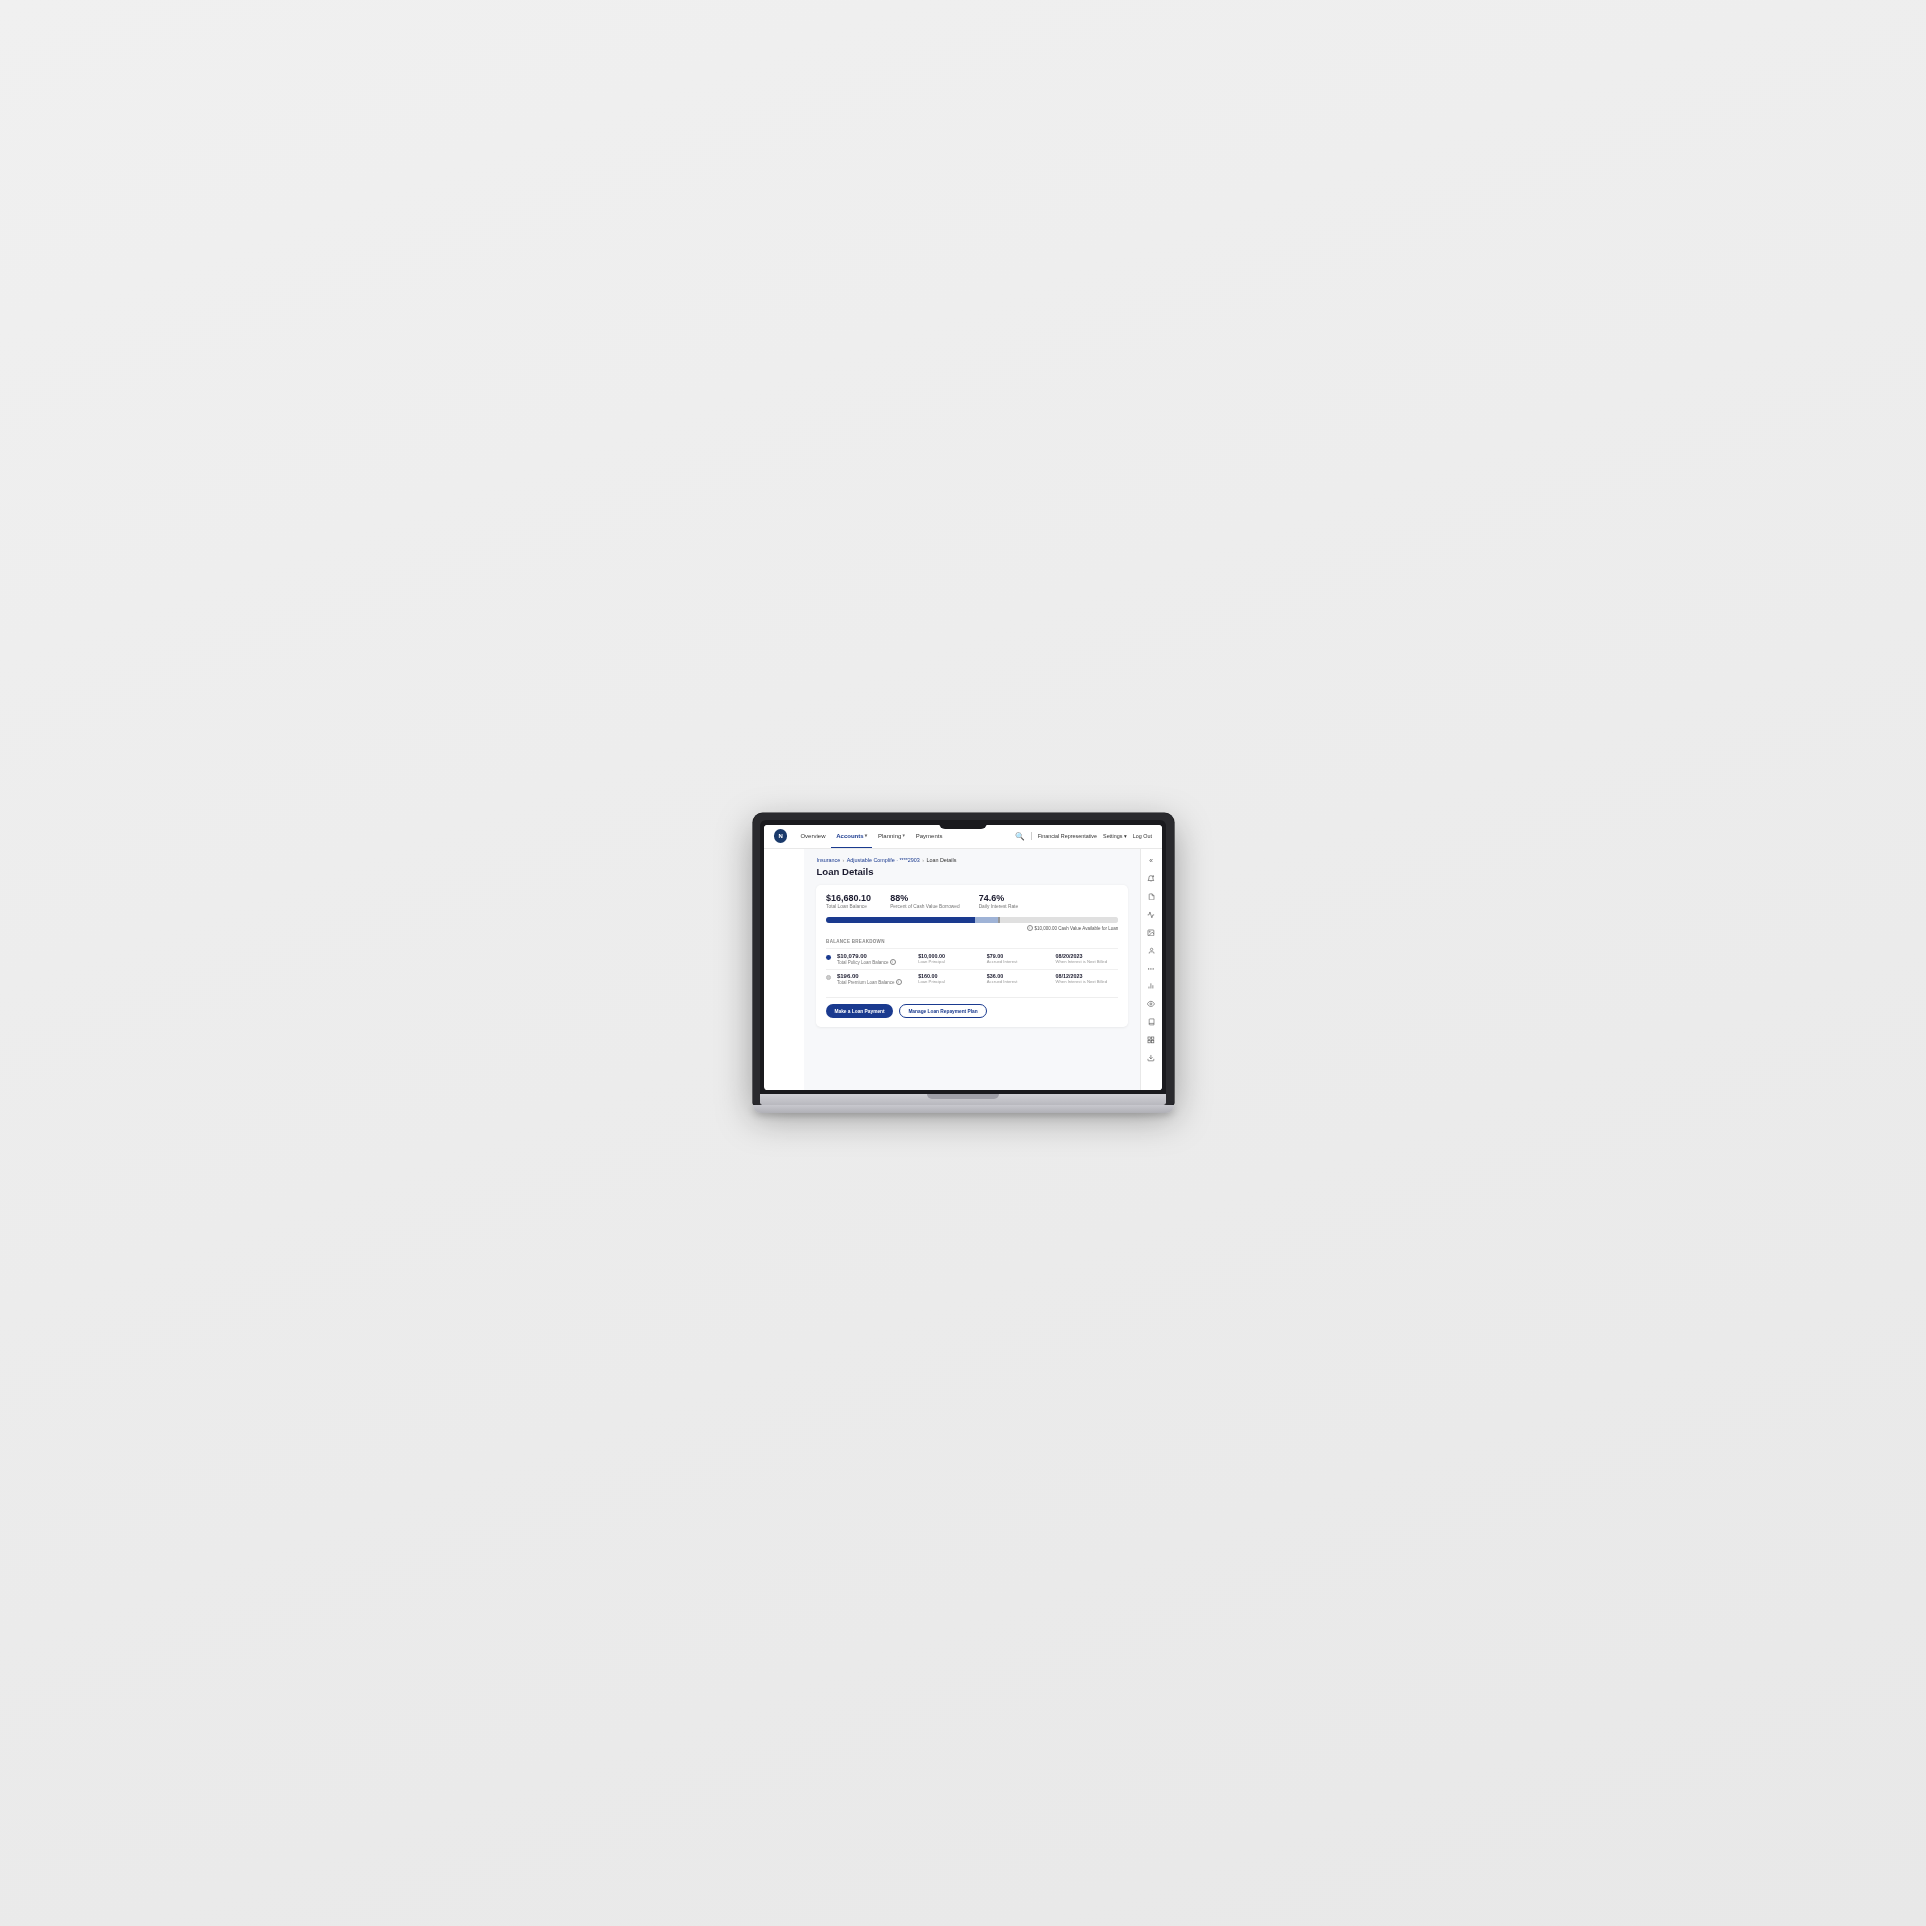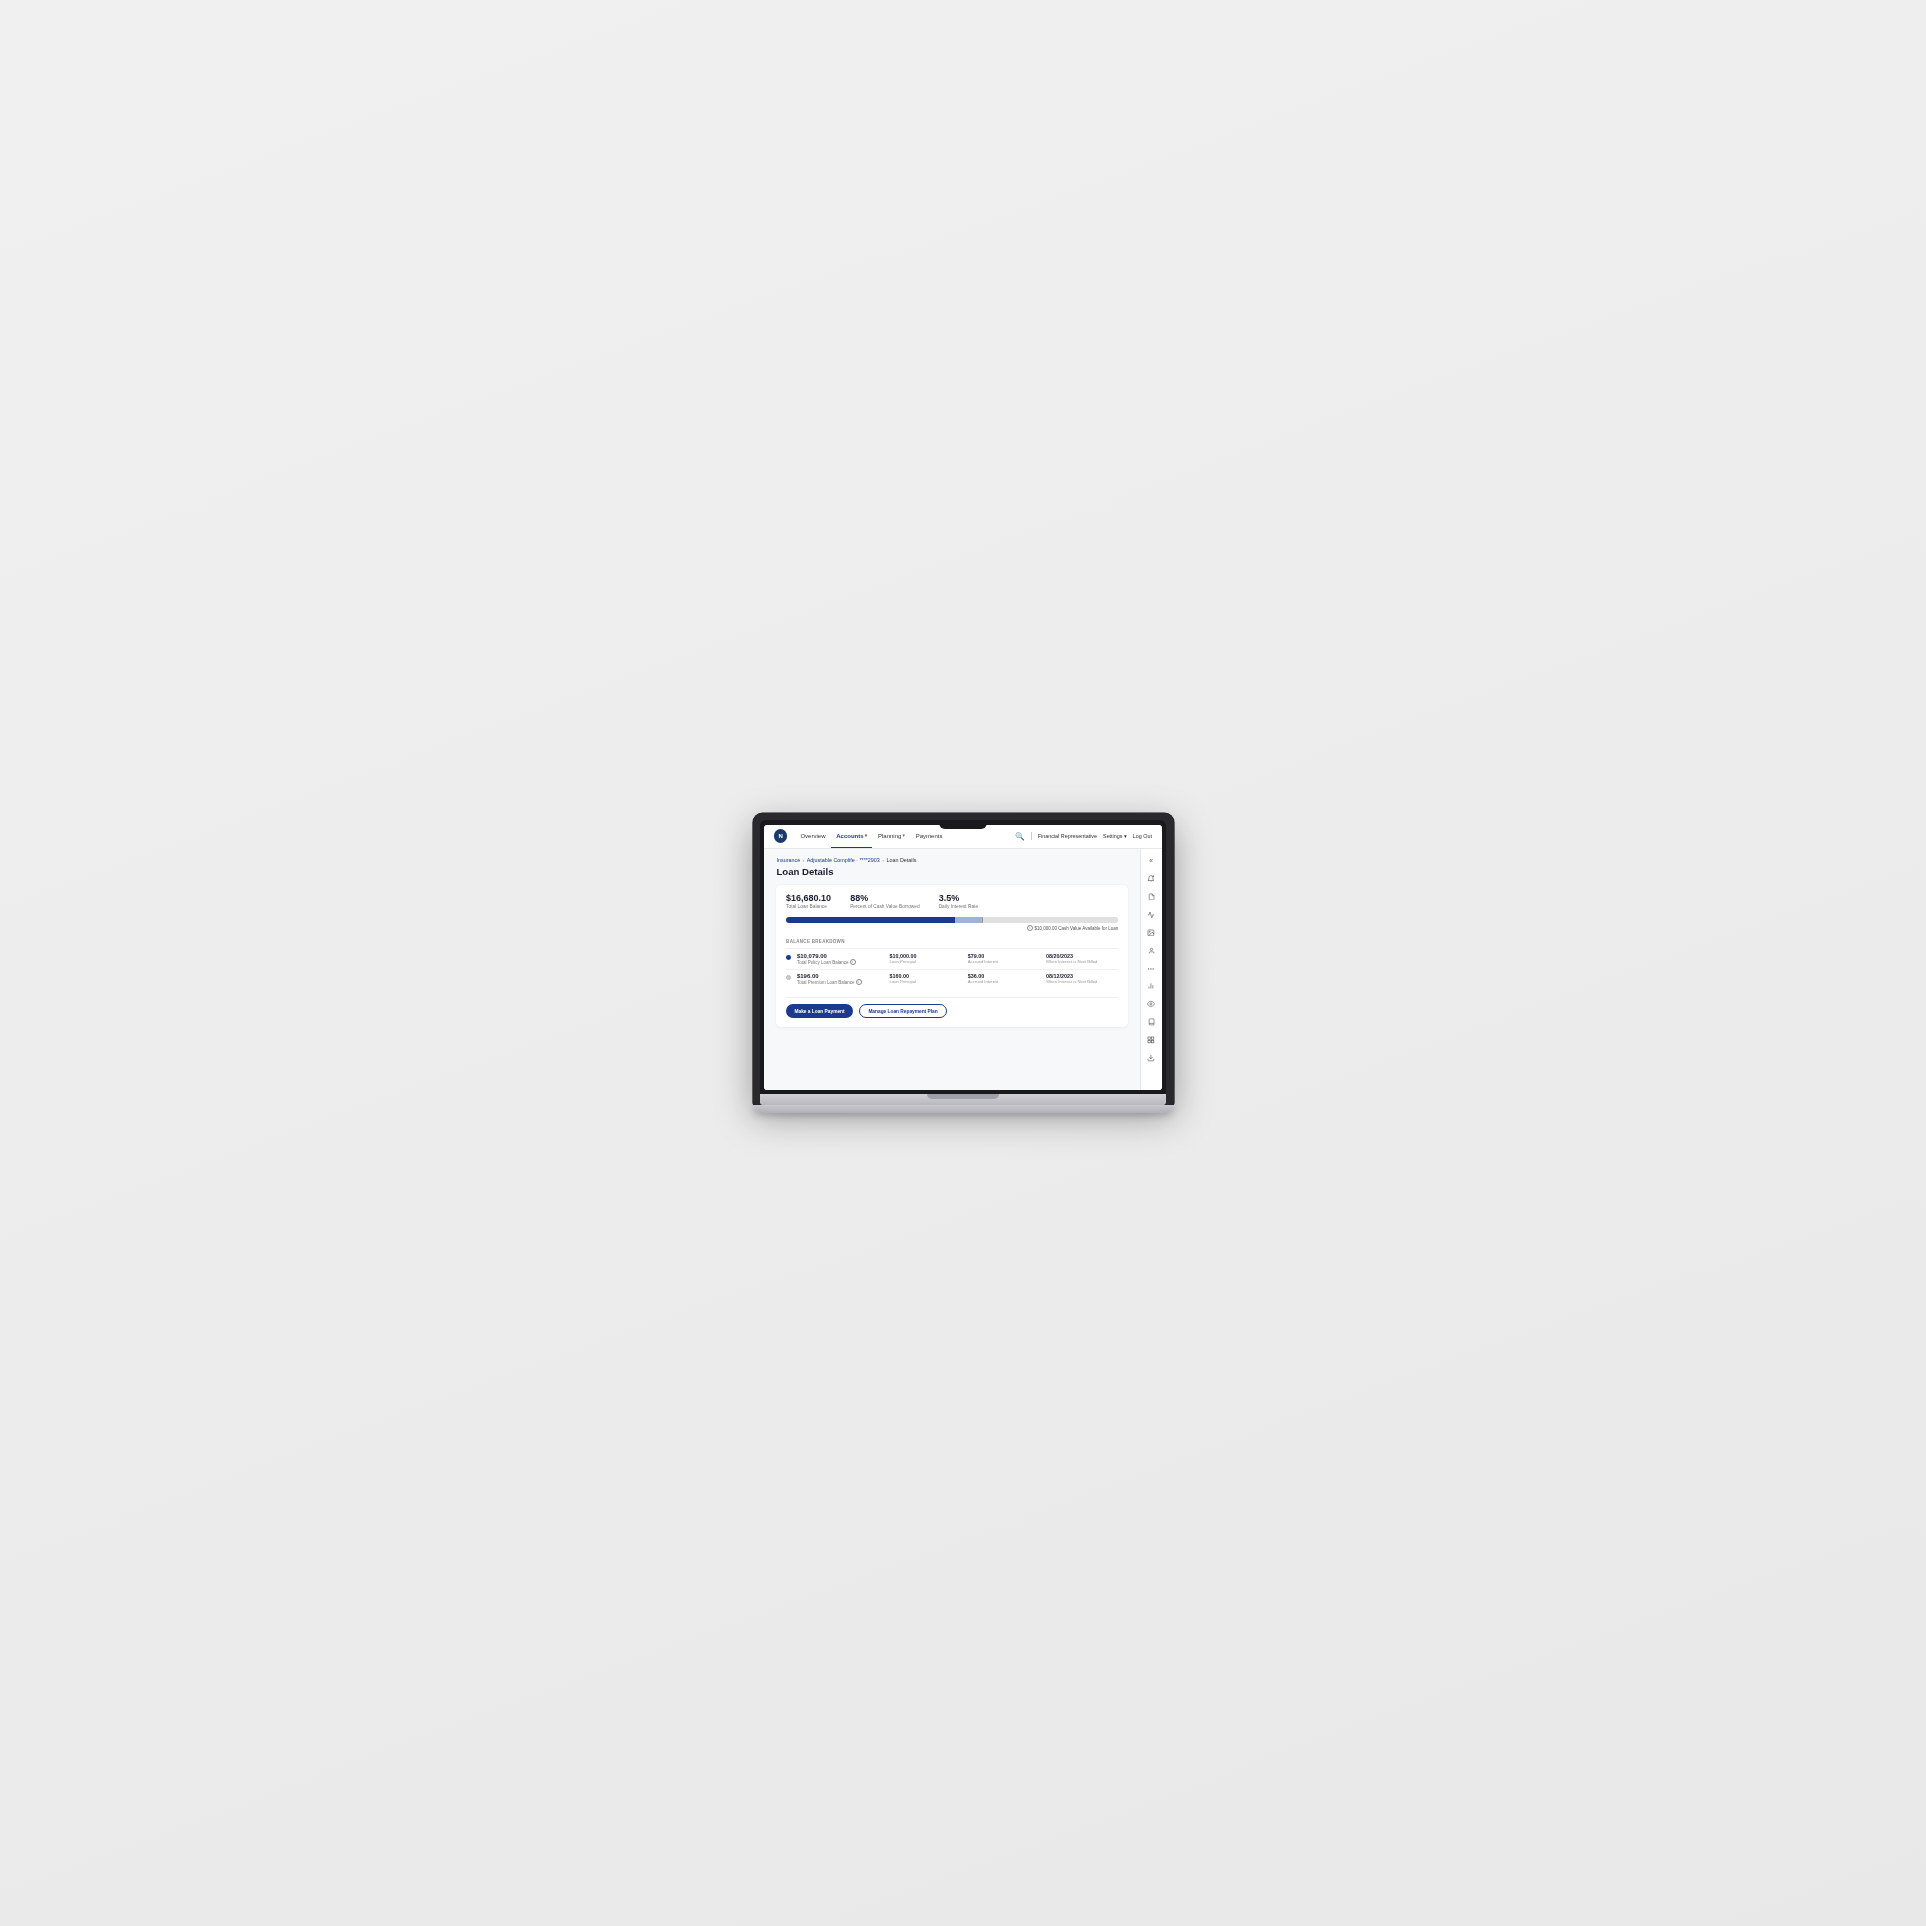--- a/index.html
+++ b/index.html
@@ -168,20 +168,21 @@
       display: flex;
       flex: 1;
       overflow: hidden;
     }
 
     .content-area {
       flex: 1;
       overflow-y: auto;
       padding: 8.4px 12px;
       background: #f7f8fa;
+      margin-left: 40px;
     }
 
     
     .breadcrumb {
       display: flex;
       align-items: center;
       gap: 2.4px;
       font-size: 5.4px;
       color: #666;
       margin-bottom: 3.6px;
@@ -466,21 +467,21 @@
               <div class="stats-row">
                 <div class="stat-item">
                   <div class="stat-value">$16,680.10</div>
                   <div class="stat-label">Total Loan Balance</div>
                 </div>
                 <div class="stat-item">
                   <div class="stat-value">88%</div>
                   <div class="stat-label">Percent of Cash Value Borrowed</div>
                 </div>
                 <div class="stat-item">
-                  <div class="stat-value">3.5%</div>
+                  <div class="stat-value">74.6%</div>
                   <div class="stat-label">Daily Interest Rate</div>
                 </div>
               </div>
 
               <div class="progress-container">
                 <div class="progress-bar-outer">
                   <div class="progress-bar-fill" style="width:51%"></div>
                   <div class="progress-bar-mid" style="width:8%"></div>
                   <div class="progress-bar-line"></div>
                   <div class="progress-bar-rest"></div>

